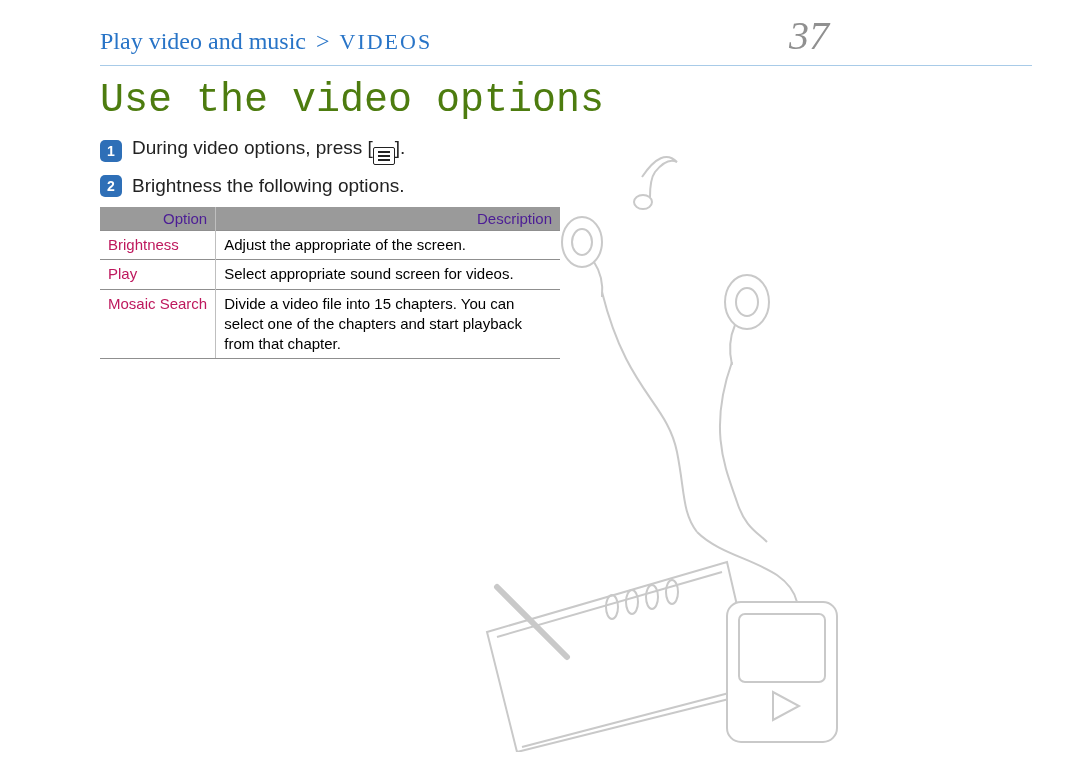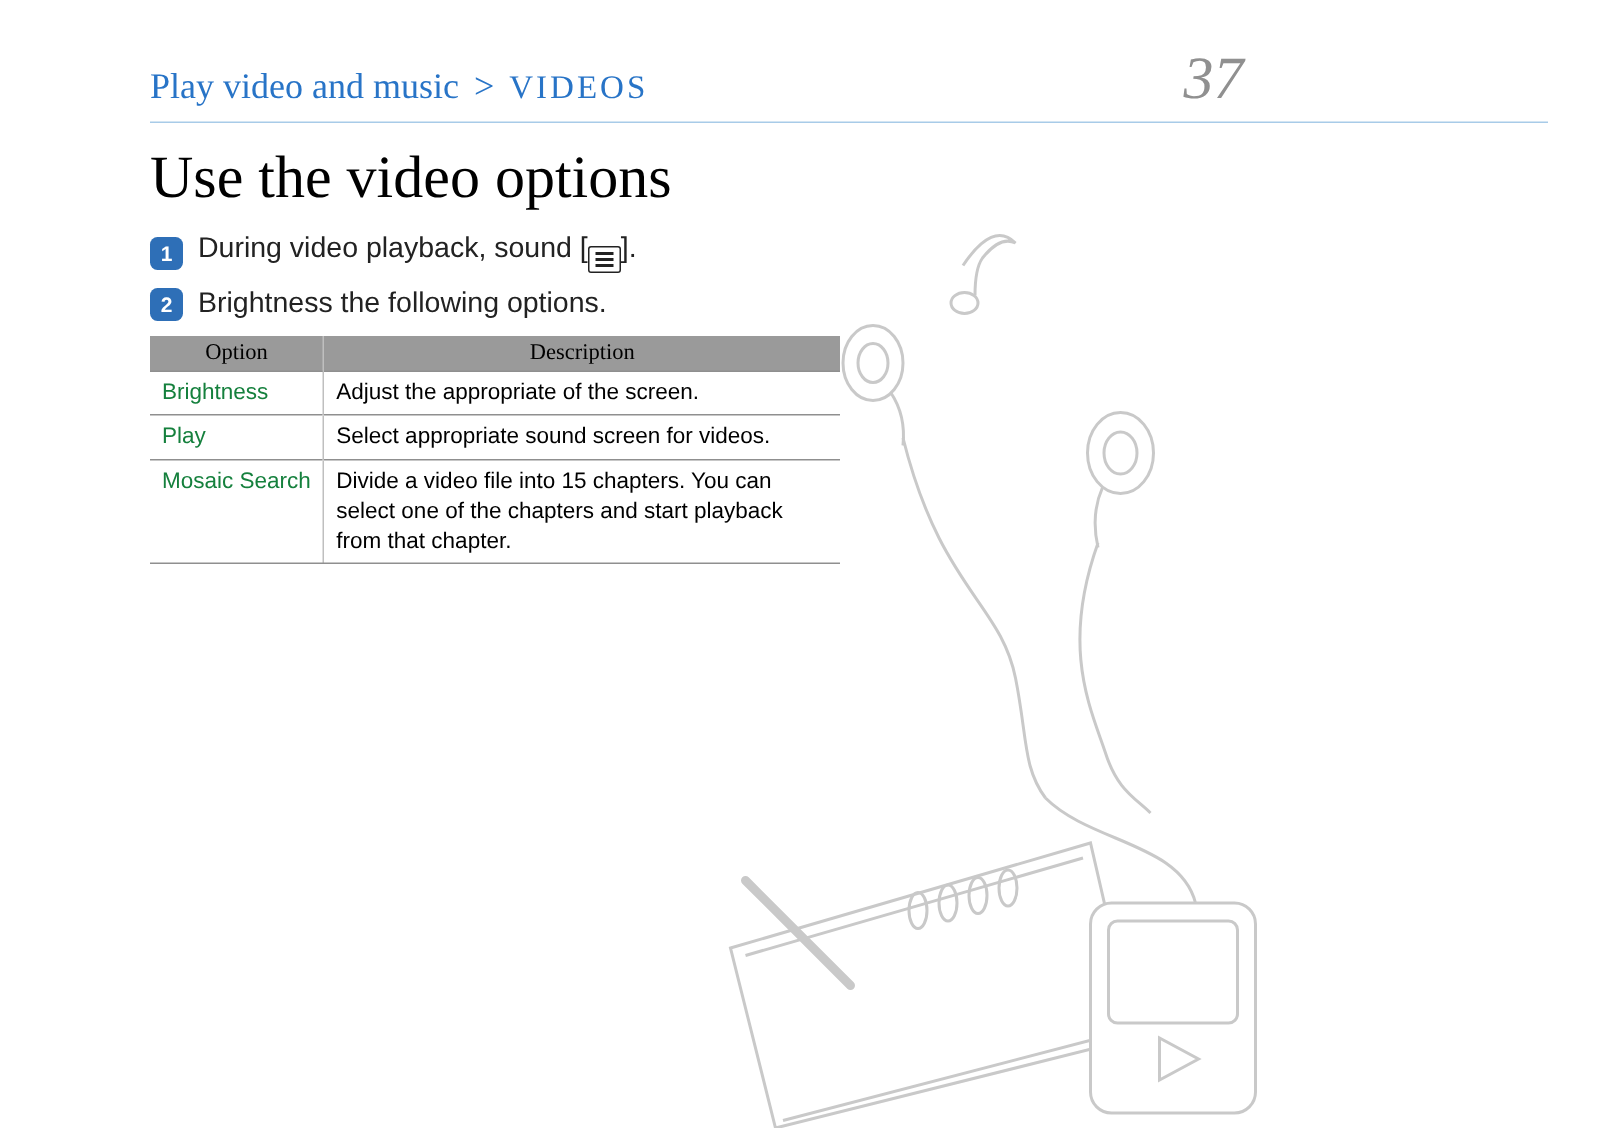--- a/index.html
+++ b/index.html
@@ -1,40 +1,40 @@
 <!DOCTYPE html>
 <html><head>
 <meta charset="utf-8">
 <style>
   * { box-sizing: border-box; margin: 0; padding: 0; }
   html, body { width: 1080px; height: 762px; font-family: Arial, Helvetica, sans-serif; background: #fff; position: relative; overflow: hidden; }
-  .page { width: 877px; height: 762px; position: relative; padding: 28px 48px 0 100px; }
+  .page { width: 877px; height: 762px; position: relative; padding: 12px 48px 0 100px; }
   .topbar { display: flex; align-items: baseline; justify-content: space-between; padding-right: 0; }
   .breadcrumb { font-family: Georgia, 'Times New Roman', serif; font-size: 24px; color: #2874c7; }
   .breadcrumb .sep { color: #2874c7; padding: 0 4px; }
   .breadcrumb .section { font-family: Georgia, 'Times New Roman', serif; font-variant: small-caps; letter-spacing: 2px; font-size: 22px; }
   .pageno { font-family: Georgia, 'Times New Roman', serif; font-style: italic; font-size: 40px; color: #909090; font-weight: 400; }
   .rule { height: 1px; background: #a8cbe8; margin: 6px 0 12px 0; width: 932px; }
-  .title { font-family: Liberation Serif, serif; font-size: 40px; font-weight: 400; color: #000000; margin: 10px 0 14px 0; letter-spacing: 0; }
+  .title { font-family: Liberation Mono, monospace; font-size: 40px; font-weight: 400; color: #4d7c0f; margin: 10px 0 14px 0; letter-spacing: 0; }
   .steps { margin-top: 4px; }
   .step { display: flex; align-items: center; gap: 10px; margin: 4px 0 10px 0; font-size: 19px; color: #222; }
   .badge { display: inline-flex; align-items: center; justify-content: center; width: 22px; height: 22px; background: #2e6fb7; color: #fff; border-radius: 5px; font-size: 14px; font-weight: bold; }
   .menu-icon { display:inline-flex; align-items:center; justify-content:center; width:22px; height:18px; border:1.5px solid #222; border-radius:2px; vertical-align: -3px; }
   .menu-icon span { display:block; width:12px; height:1.6px; background:#222; position:relative; }
   .menu-icon span::before, .menu-icon span::after { content:""; position:absolute; left:0; width:12px; height:1.6px; background:#222; }
   .menu-icon span::before { top:-4px; }
   .menu-icon span::after { top:4px; }
   .tablewrap { width: 460px; margin-top: 8px; }
   table { border-collapse: collapse; width: 100%; font-size: 15px; }
-  thead th { background: #9a9a9a; color: #000000; font-weight: 400; text-align: center; padding: 3px 8px; border-right: 1px solid #bfbfbf; font-family: Liberation Serif, serif; }
+  thead th { background: #9a9a9a; color: #4c1d95; font-weight: 400; text-align: right; padding: 3px 8px; border-right: 1px solid #bfbfbf; }
   thead th:last-child { border-right: none; }
   tbody td { padding: 4px 8px; border-top: 1px solid #8f8f8f; border-right: 1px solid #bfbfbf; vertical-align: top; line-height: 1.35; }
   tbody td:last-child { border-right: none; }
   tbody tr:last-child td { border-bottom: 1px solid #8f8f8f; }
-  .opt { color: #15803d; white-space: nowrap; }
+  .opt { color: #be185d; white-space: nowrap; }
   .art { position: absolute; right: 20px; bottom: 10px; width: 430px; height: 620px; pointer-events: none; }
 </style>
 </head>
 <body>
 
 <div class="page">
   <div class="topbar">
     <div class="breadcrumb">
       <span>Play video and music</span>
       <span class="sep">&gt;</span>
@@ -43,21 +43,21 @@
     <div class="pageno">37</div>
   </div>
   <div class="rule"></div>
 
   <h1 class="title">Use the video options</h1>
 
   <div class="steps">
     <div class="step">
       <span class="badge">1</span>
       <span>
-        <span>During video playback, sound [</span><span class="menu-icon">
+        <span>During video options, press [</span><span class="menu-icon">
             <span></span>
           </span><span>].</span>
       </span>
     </div>
     <div class="step">
       <span class="badge">2</span>
       <span>Brightness the following options.</span>
     </div>
   </div>
 

